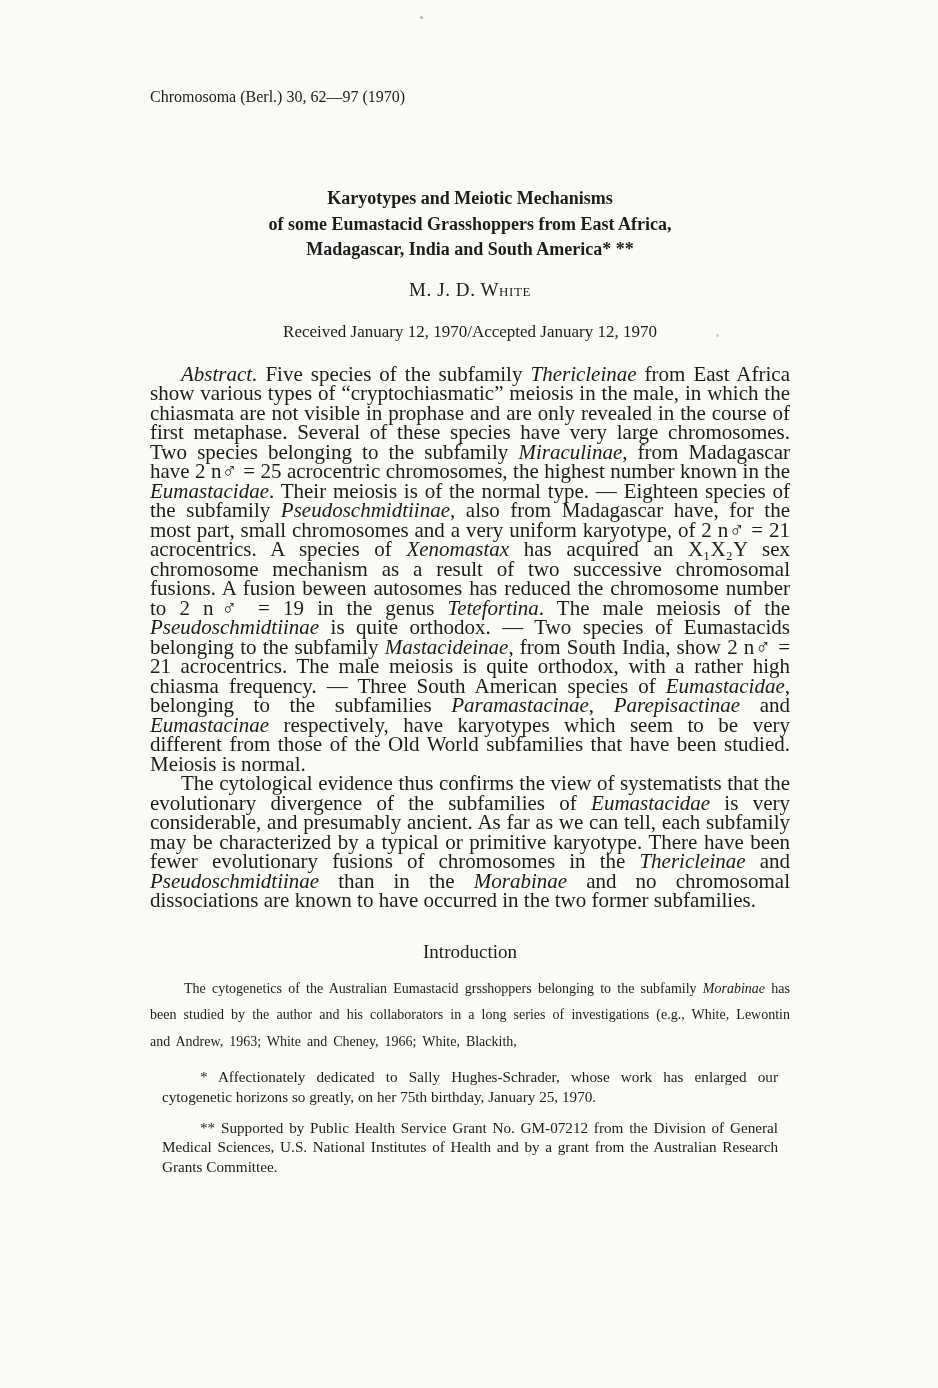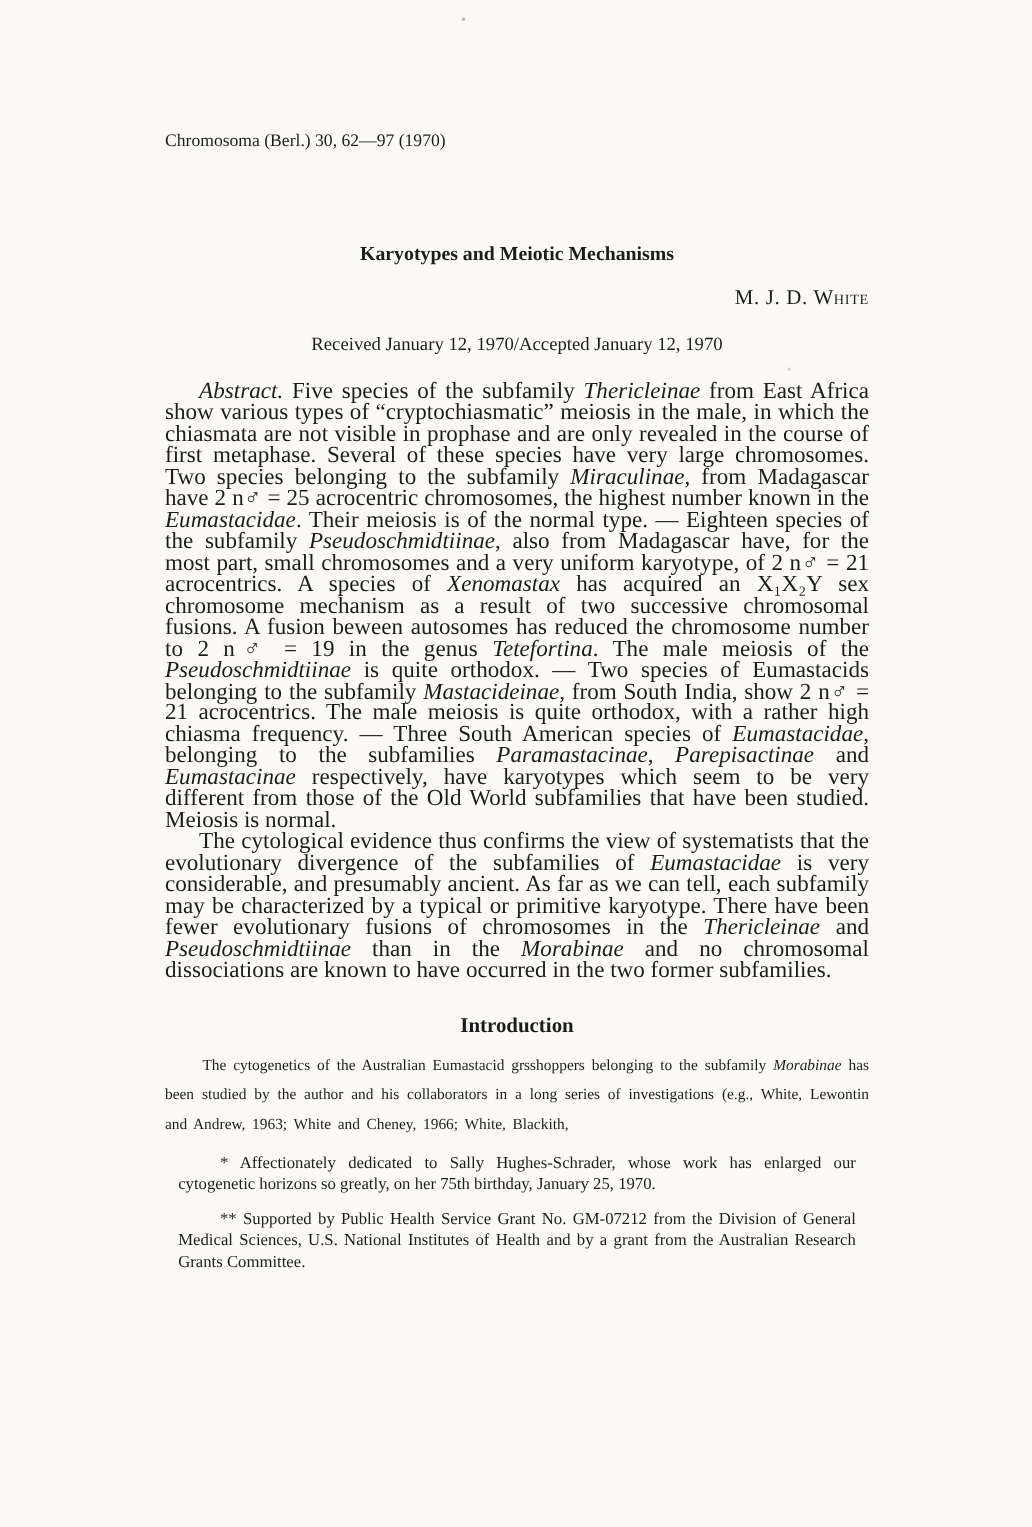--- a/index.html
+++ b/index.html
@@ -8,21 +8,21 @@
     background: #fbfaf7;
   }
   .page {
     position: relative;
     width: 938px;
     height: 1388px;
     box-sizing: border-box;
     background: #fbfaf7;
     color: #1c1c1c;
     font-family: "Liberation Serif", "DejaVu Serif", serif;
-    padding: 120px 148px 0 150px;
+    padding: 88px 148px 0 150px;
     overflow: hidden;
   }
   .artifact-dot {
     position: absolute;
     border-radius: 50%;
     background: #b9b6b0;
   }
   .artifact-dot.a1 { left: 420px; top: 16px; width: 3px; height: 3px; }
   .artifact-dot.a2 { left: 716px; top: 334px; width: 3px; height: 3px; opacity: .7; }
   .journal-line {
@@ -34,21 +34,21 @@
   .title {
     margin: 80px 0 0 0;
     font-size: 18px;
     font-weight: 700;
     text-align: center;
     line-height: 1.42;
   }
   .title-line { display: block; }
   .author {
     margin: 16px 0 0 0;
-    text-align: right;
+    text-align: center;
     font-size: 19px;
     font-variant: small-caps;
     letter-spacing: 0.6px;
   }
   .affiliation {
     margin: 9px 0 0 0;
     text-align: center;
     font-size: 17px;
   }
   .received {
@@ -61,21 +61,21 @@
     font-size: 21px;
     line-height: 19.5px;
     text-align: justify;
   }
   .abstract.first { margin-top: 23px; }
   .para-indent { text-indent: 31px; }
   .section-heading {
     margin: 30px 0 0 0;
     text-align: center;
     font-size: 19px;
-    font-weight: 700;
+    font-weight: 400;
   }
   .body-text {
     margin: 13px 0 0 0;
     font-size: 14px;
     line-height: 26.5px;
     text-align: justify;
     word-spacing: 2.5px;
     text-indent: 34px;
   }
   .footnotes { margin-top: 11px; }
@@ -92,20 +92,22 @@
 <body>
 
 <div class="page">
   <div class="artifact-dot a1"></div>
   <div class="artifact-dot a2"></div>
 
   <p class="journal-line">Chromosoma (Berl.) 30, 62—97 (1970)</p>
 
   <h1 class="title">
     <span class="title-line">Karyotypes and Meiotic Mechanisms</span>
+    <span class="title-line">of some Eumastacid Grasshoppers from East Africa,</span>
+    <span class="title-line">Madagascar, India and South America* **</span>
   </h1>
 
   <p class="author">M. J. D. White</p>
   <p class="received">Received January 12, 1970/Accepted January 12, 1970</p>
 
   <p class="abstract first para-indent"><em>Abstract.</em><span> Five species of the subfamily </span><em>Thericleinae</em><span> from East Africa show various types of “cryptochiasmatic” meiosis in the male, in which the chiasmata are not visible in prophase and are only revealed in the course of first metaphase. Several of these species have very large chromosomes. Two species belonging to the subfamily </span><em>Miraculinae</em><span>, from Madagascar have 2 n♂ = 25 acrocentric chromosomes, the highest number known in the </span><em>Eumastacidae</em><span>. Their meiosis is of the normal type. — Eighteen species of the subfamily </span><em>Pseudoschmidtiinae</em><span>, also from Madagascar have, for the most part, small chromosomes and a very uniform karyotype, of 2 n♂ = 21 acrocentrics. A species of </span><em>Xenomastax</em><span> has acquired an X₁X₂Y sex chromosome mechanism as a result of two successive chromosomal fusions. A fusion beween autosomes has reduced the chromosome number to 2 n♂ = 19 in the genus </span><em>Tetefortina</em><span>. The male meiosis of the </span><em>Pseudoschmidtiinae</em><span> is quite orthodox. — Two species of Eumastacids belonging to the subfamily </span><em>Mastacideinae</em><span>, from South India, show 2 n♂ = 21 acrocentrics. The male meiosis is quite orthodox, with a rather high chiasma frequency. — Three South American species of </span><em>Eumastacidae</em><span>, belonging to the subfamilies </span><em>Paramastacinae</em><span>, </span><em>Parepisactinae</em><span> and </span><em>Eumastacinae</em><span> respectively, have karyotypes which seem to be very different from those of the Old World subfamilies that have been studied. Meiosis is normal.</span></p>
   <p class="abstract para-indent"><span>The cytological evidence thus confirms the view of systematists that the evolutionary divergence of the subfamilies of </span><em>Eumastacidae</em><span> is very considerable, and presumably ancient. As far as we can tell, each subfamily may be characterized by a typical or primitive karyotype. There have been fewer evolutionary fusions of chromosomes in the </span><em>Thericleinae</em><span> and </span><em>Pseudoschmidtiinae</em><span> than in the </span><em>Morabinae</em><span> and no chromosomal dissociations are known to have occurred in the two former subfamilies.</span></p>
 
   <h2 class="section-heading">Introduction</h2>
 

